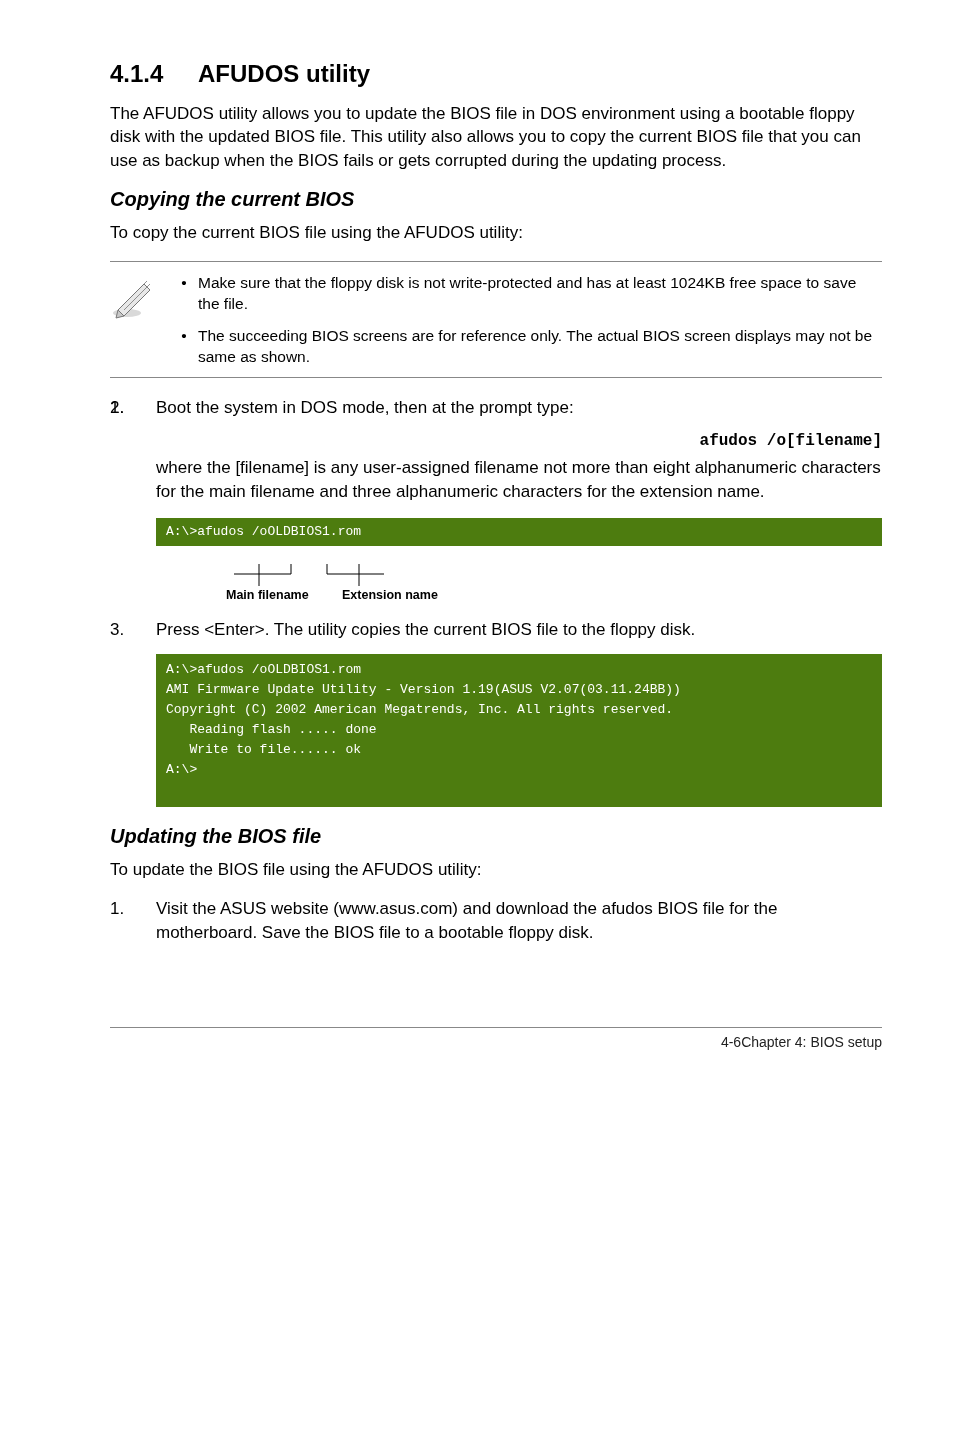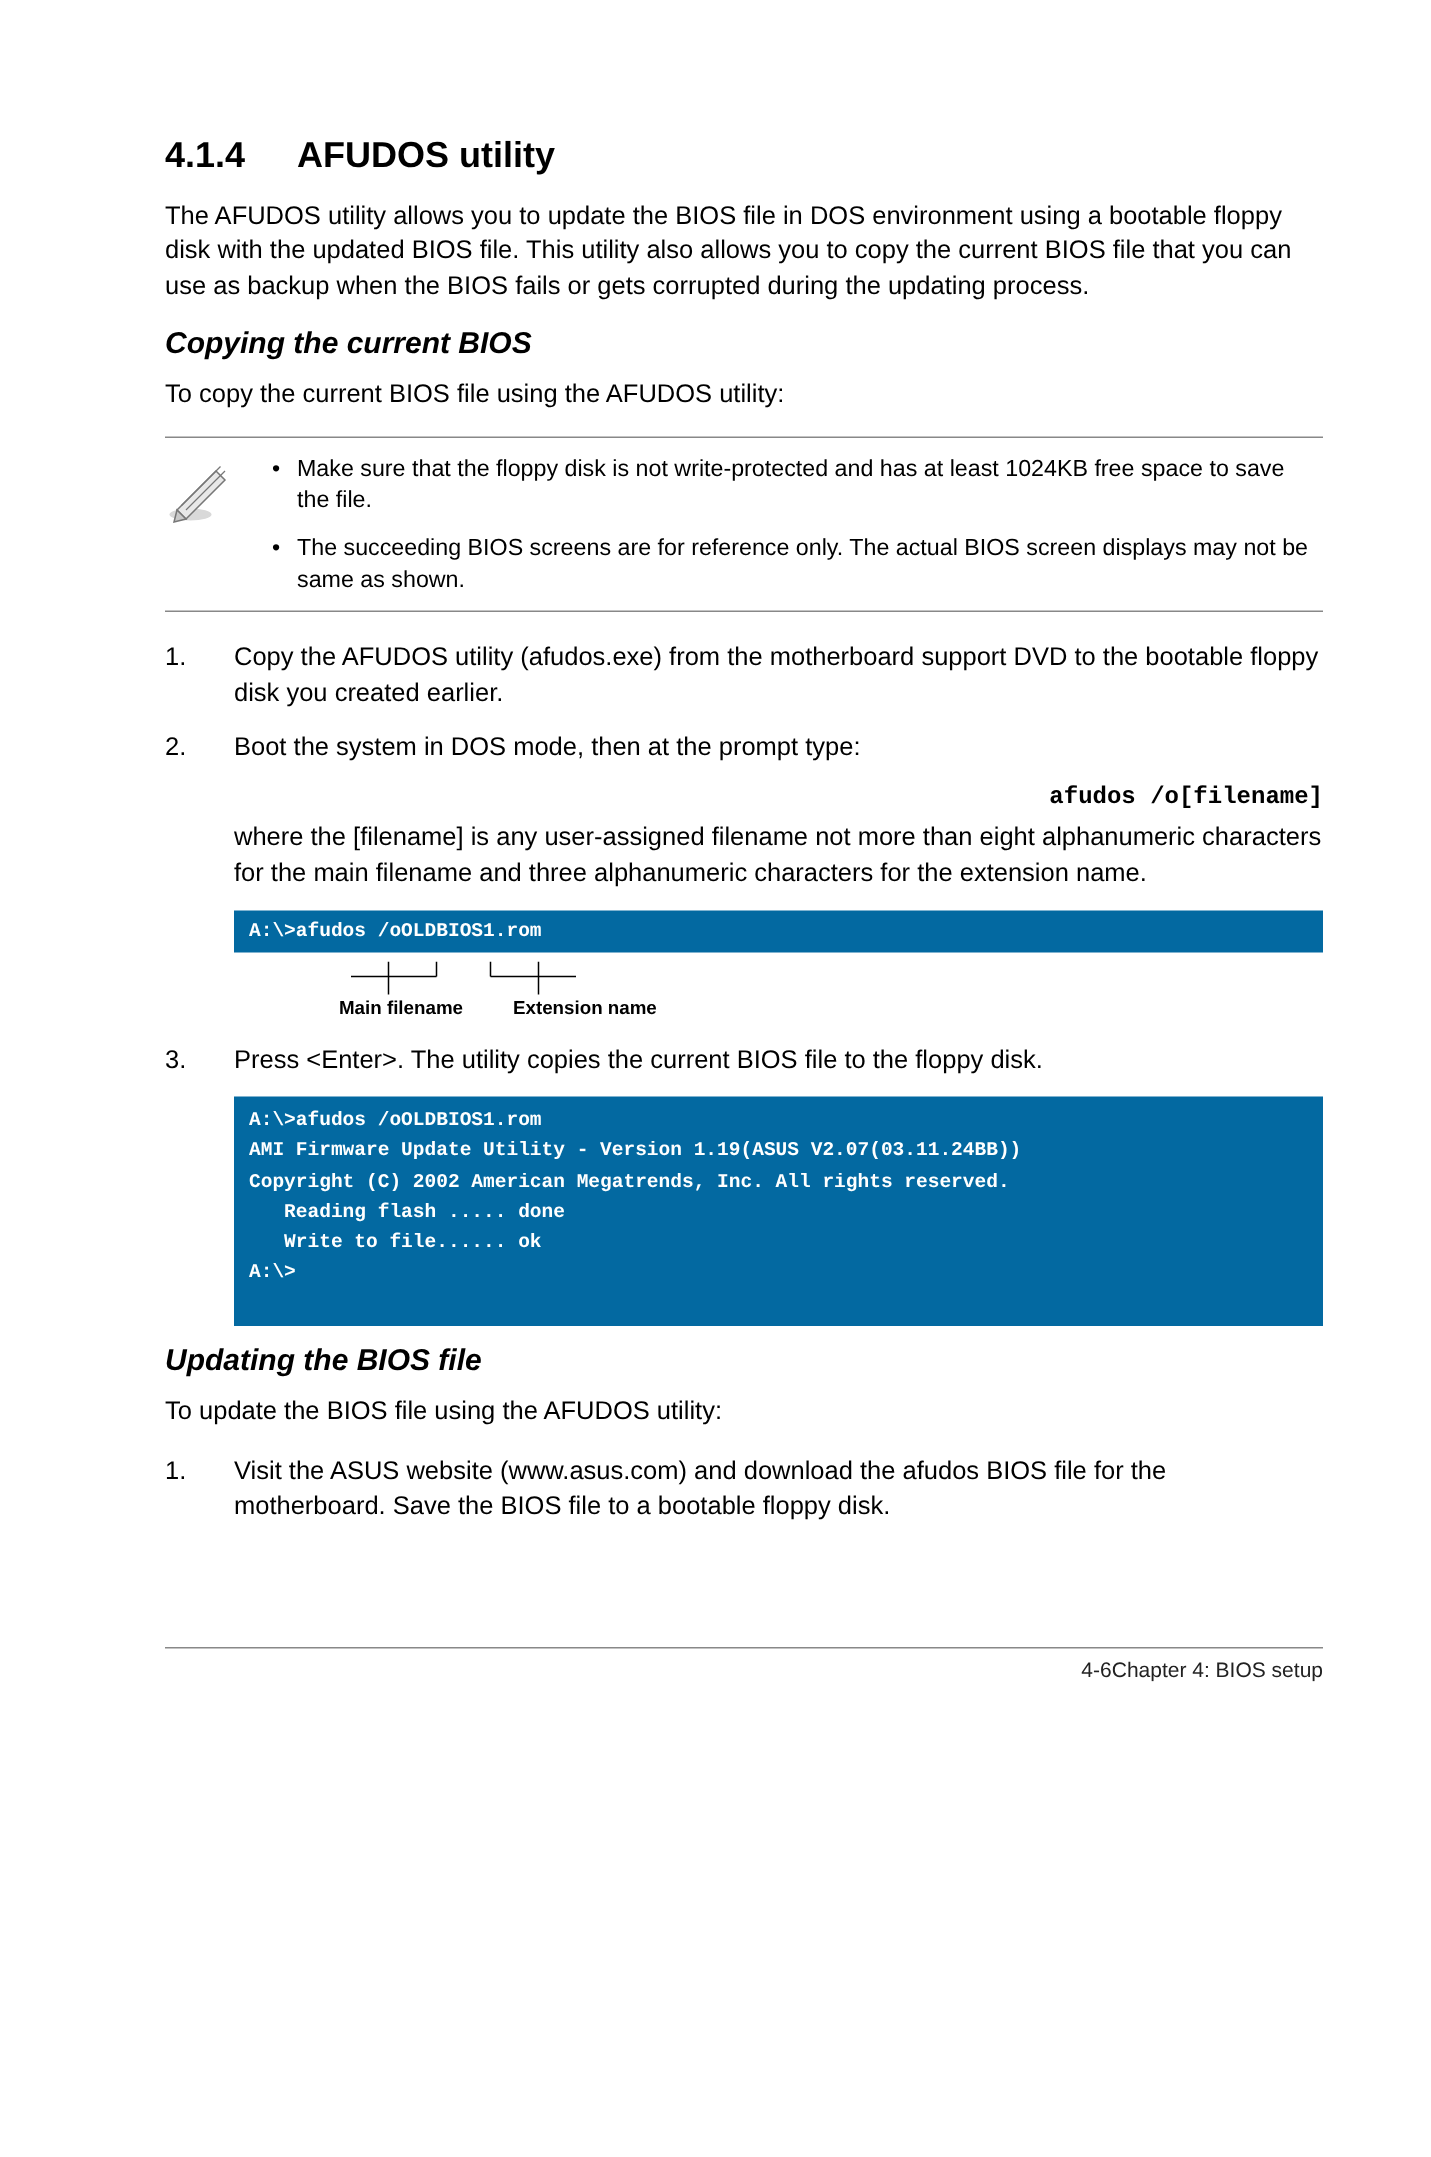--- a/index.html
+++ b/index.html
@@ -4,21 +4,21 @@
 <style>
   body {
     font-family: Arial, Helvetica, sans-serif;
     margin: 0;
     padding: 0;
     background: #fff;
     color: #000;
     width: 954px;
   }
   .page {
-    padding: 90px 72px 30px 110px;
+    padding: 60px 72px 30px 110px;
     box-sizing: border-box;
   }
   h2.section-title {
     font-size: 24px;
     font-weight: bold;
     margin: 0 0 14px 0;
   }
   .section-number { display:inline-block; width:88px;}
   p.body {
     font-size: 17px;
@@ -78,27 +78,27 @@
     margin: 6px 0 6px 46px;
     text-align: right;
   }
   .indent-block {
     margin-left:46px;
     font-size:17px;
     line-height:1.4;
     margin-bottom:14px;
   }
   .terminal {
-    background: #0369a1;
+    background: #4d7c0f;
     color: #fff;
     font-family: "Courier New", monospace;
-    font-weight: bold;
+    font-weight: normal;
     font-size: 13px;
     padding: 6px 10px;
-    margin: 6px 0 6px 46px;
+    margin: 6px 0 18px 46px;
     white-space: pre;
     line-height:1.55;
   }
   .terminal.small1 { padding:4px 10px;}
   .fn-row {
     margin: 2px 0 14px 46px;
     position: relative;
     height: 40px;
   }
   .fn-lines-svg{
@@ -155,21 +155,20 @@
       <div class="note-item">
         <div class="note-bullet">•</div>
         <div>The succeeding BIOS screens are for reference only. The actual BIOS screen displays may not be same as shown.</div>
       </div>
     </div>
   </div>
 
   <ol class="steps">
     <li>
       <span class="num">1.</span>
-      <span>Copy the AFUDOS utility (afudos.exe) from the motherboard support DVD to the bootable floppy disk you created earlier.</span>
     </li>
     <li>
       <span class="num">2.</span>
       <span>Boot the system in DOS mode, then at the prompt type:</span>
     </li>
   </ol>
 
   <div class="code-line">afudos /o[filename]</div>
 
   <div class="indent-block">where the [filename] is any user-assigned filename not more than eight alphanumeric characters  for the main filename and three alphanumeric characters for the extension name.</div>

